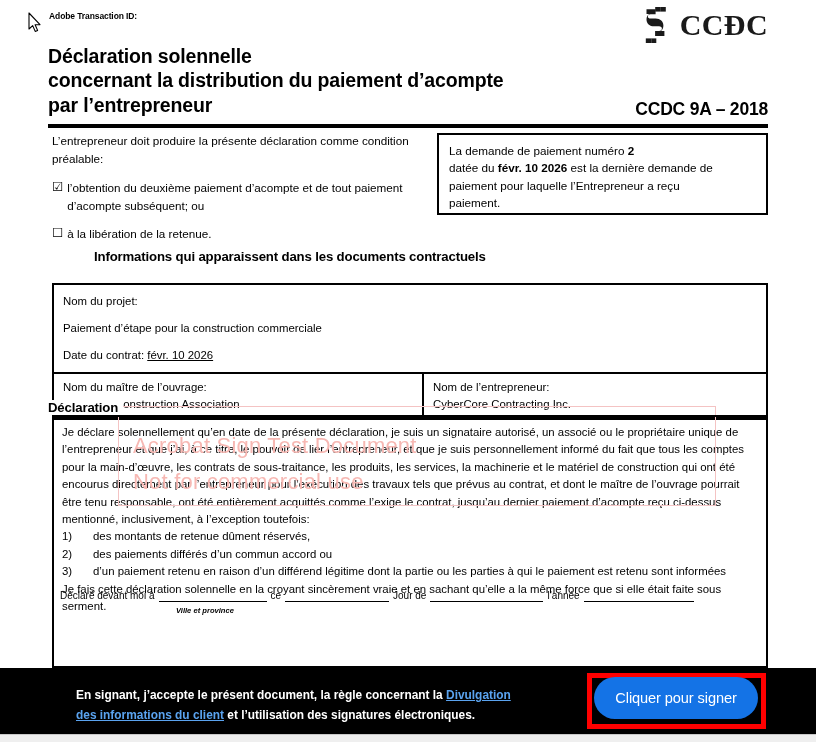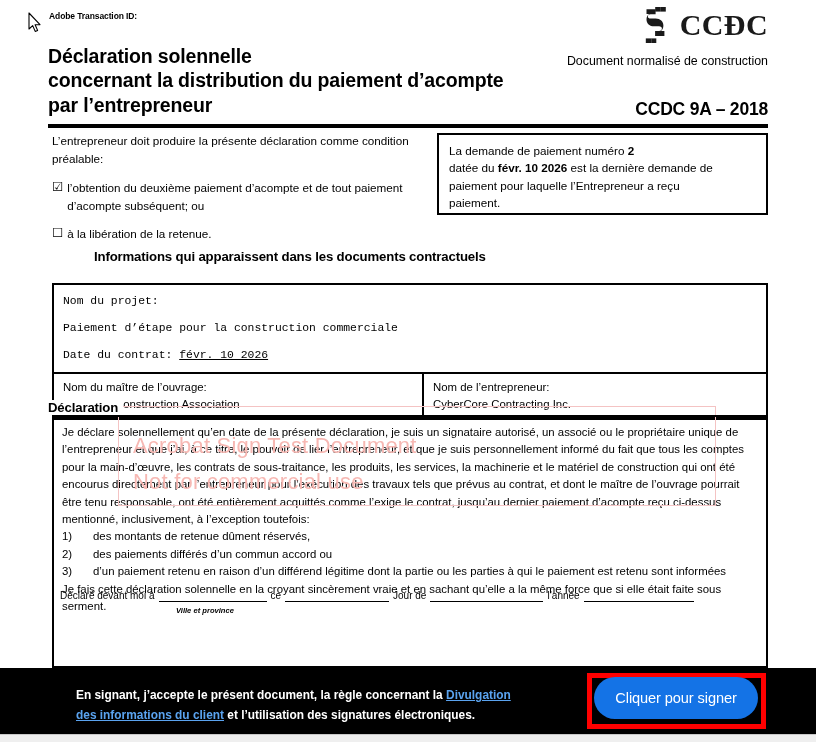--- a/index.html
+++ b/index.html
@@ -121,21 +121,21 @@
     padding-left: 46px;
   }
 
   
   .proj-table {
     position: absolute;
     left: 52px; top: 283px;
     width: 716px;
     border: 2.2px solid #000;
   }
-  .proj-top { padding: 8px 0 9px 9px; font-family: Liberation Mono, monospace; }
+  .proj-top { padding: 8px 0 9px 9px; }
   .proj-top .line { font-size: 11.4px; line-height: 16px; margin-bottom: 11px; }
   .proj-top .line:last-child { margin-bottom: 0; }
   .u { text-decoration: underline; }
   .proj-bottom {
     display: flex;
     border-top: 2.2px solid #000;
   }
   .proj-cell {
     padding: 5px 0 5px 9px;
     font-size: 11.4px;
@@ -312,21 +312,20 @@
         c4.7 0 7.8 2.9 7.8 7.1 0 2.2-0.9 4.0-2.4 5.2h3.4v5.0h-9.3v-5.0h4.0c1.7 0 2.8-0.9 2.8-2.3
         0-1.4-1.1-2.3-2.9-2.3h-4.8c-4.6 0-7.7-2.8-7.7-6.9 0-2.3 1.0-4.2 2.6-5.4H9.5z"></path>
       <path fill="#1a1a1a" d="M18.2 0h5.0v4.6h-5.0z"></path>
       <path fill="#1a1a1a" d="M23.2 0h5.6v4.6h-5.6z"></path>
       <path fill="#1a1a1a" d="M14.3 31.4h5.0V36h-5.0z"></path>
       <path fill="#1a1a1a" d="M8.8 31.4h5.6V36H8.8z"></path>
     </svg>
     <span class="logo-text">CCĐC</span>
   </div>
 
-  <div class="doc-norm">Document normalisé de construction</div>
 
   <div class="title-block">
     <div class="tline">Déclaration solennelle</div>
     <div class="tline">concernant la distribution du paiement d’acompte</div>
     <div class="tline">par l’entrepreneur</div>
   </div>
 
   <div class="form-code">CCDC 9A – 2018</div>
   <div class="rule-main"></div>
 

